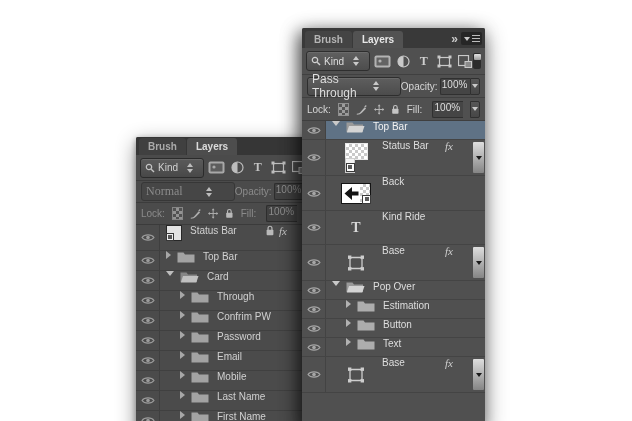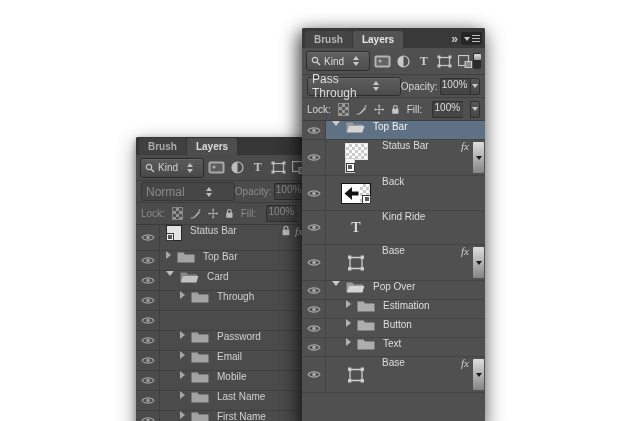--- a/index.html
+++ b/index.html
@@ -35,21 +35,21 @@
   .toggle{margin-left:auto;width:9px;height:16px;background:#2b2b2b;border-radius:2px;
           display:flex;justify-content:center;padding-top:1px;box-sizing:border-box;}
   .toggle .knob{width:7px;height:6px;border-radius:1px;background:linear-gradient(#e3e3e3,#9a9a9a);}
   .blend-row{height:23px;display:flex;align-items:center;padding:0 5px;
              border-bottom:1px solid #404040;box-sizing:border-box;}
   .bp .blend-row{height:22px;}
   .select{height:17px;border-radius:3px;border:1px solid #2e2e2e;background:linear-gradient(#5e5e5e,#4c4c4c);
           display:flex;align-items:center;padding:0 4px;box-shadow:inset 0 1px 0 rgba(255,255,255,.08);}
   .select span{font-size:12px;color:#dedede;flex:1;}
   .select.wide{width:110px;}
-  .select.disabled{background:#4a4a4a;border-color:#3a3a3a;box-shadow:none;}
+  .select.disabled{background:#4a4a4a;border-color:#3a3a3a;box-shadow:none;font-family:Liberation Serif, serif;}
   .select.disabled span{color:#949494;}
   .lbl{font-size:10px;color:#d6d6d6;}
   .lbl.dim{color:#949494;}
   .valbox{width:34px;height:15px;background:#454545;border:1px solid #303030;border-right:none;
           border-radius:2px 0 0 2px;display:flex;align-items:flex-start;justify-content:flex-end;padding-right:3px;}
   .valbox span{font-size:10px;color:#dedede;}
   .valbox.dim span{color:#949494;}
   .valdd{width:12px;height:17px;background:linear-gradient(#575757,#474747);border:1px solid #303030;
          border-radius:0 2px 2px 0;display:flex;align-items:center;justify-content:center;box-sizing:border-box;}
   .lock-row{height:23px;display:flex;align-items:center;padding:0 5px;gap:7px;
@@ -75,21 +75,21 @@
   .layerlist{display:flex;flex-direction:column;}
   .row{display:flex;align-items:stretch;border-bottom:1px solid #444444;box-sizing:border-box;}
   .h19{height:19px}.h20{height:20px}.h26{height:26px}.h34{height:34px}.h35{height:35px}.h36{height:36px}
   .eyecell{width:23px;flex:none;border-right:1px solid #434343;display:flex;align-items:center;justify-content:center;}
   .content{flex:1;display:flex;min-width:0;}
   .pl6{padding-left:6px}.pl12{padding-left:12px}.pl20{padding-left:20px}
   .row.sel .content{background:#5f7285;}
   .lname{font-size:10px;color:#dedede;margin-left:8px;white-space:nowrap;}
   .row.sel .lname{color:#f2f2f2;}
   .fx{margin-left:auto;font-size:11px;color:#cfcfcf;font-style:italic;
-      font-family:"Liberation Serif",serif;padding-right:4px;}
+      font-family:"Liberation Serif",serif;padding-right:20px;}
   .fxbtn{width:11px;align-self:stretch;margin:2px 1px 2px 0;border-radius:1px;
          background:linear-gradient(#dedede,#858585);display:flex;align-items:center;justify-content:center;}
   .gap6{margin-left:6px}
   
   .checker{background-color:#fff;
      background-image:linear-gradient(45deg,#c9c9c9 25%,transparent 25%,transparent 75%,#c9c9c9 75%),
                       linear-gradient(45deg,#c9c9c9 25%,transparent 25%,transparent 75%,#c9c9c9 75%);
      background-size:6px 6px;background-position:0 0,3px 3px;}
   .thumb-slot{width:36px;flex:none;display:flex;align-items:center;justify-content:center;}
   .status-thumb{position:relative;width:21px;height:28px;}
@@ -279,20 +279,27 @@
           <span class="lname">Through</span>
         </div>
       </div>
       <div class="row h20">
         <div class="eyecell">
             <svg width="14" height="9" viewBox="0 0 14 9">
               <path d="M1 4.5 C3.5 1 10.5 1 13 4.5 C10.5 8 3.5 8 1 4.5 Z" fill="none" stroke="#a6a6a6" stroke-width="1.1"></path>
               <circle cx="7" cy="4.5" r="1.8" fill="#a6a6a6"></circle>
             </svg>
           </div>
+        <div class="content pl20">
+          <span class="tri-r"></span>
+          <svg class="gap6" width="18" height="12" viewBox="0 0 18 12">
+              <path d="M0.5 1.5 h6 l1.5 2 h9.5 v8 h-17 Z" fill="#adadad"></path>
+            </svg>
+          <span class="lname">Confrim PW</span>
+        </div>
       </div>
       <div class="row h20">
         <div class="eyecell">
             <svg width="14" height="9" viewBox="0 0 14 9">
               <path d="M1 4.5 C3.5 1 10.5 1 13 4.5 C10.5 8 3.5 8 1 4.5 Z" fill="none" stroke="#a6a6a6" stroke-width="1.1"></path>
               <circle cx="7" cy="4.5" r="1.8" fill="#a6a6a6"></circle>
             </svg>
           </div>
         <div class="content pl20">
           <span class="tri-r"></span>

